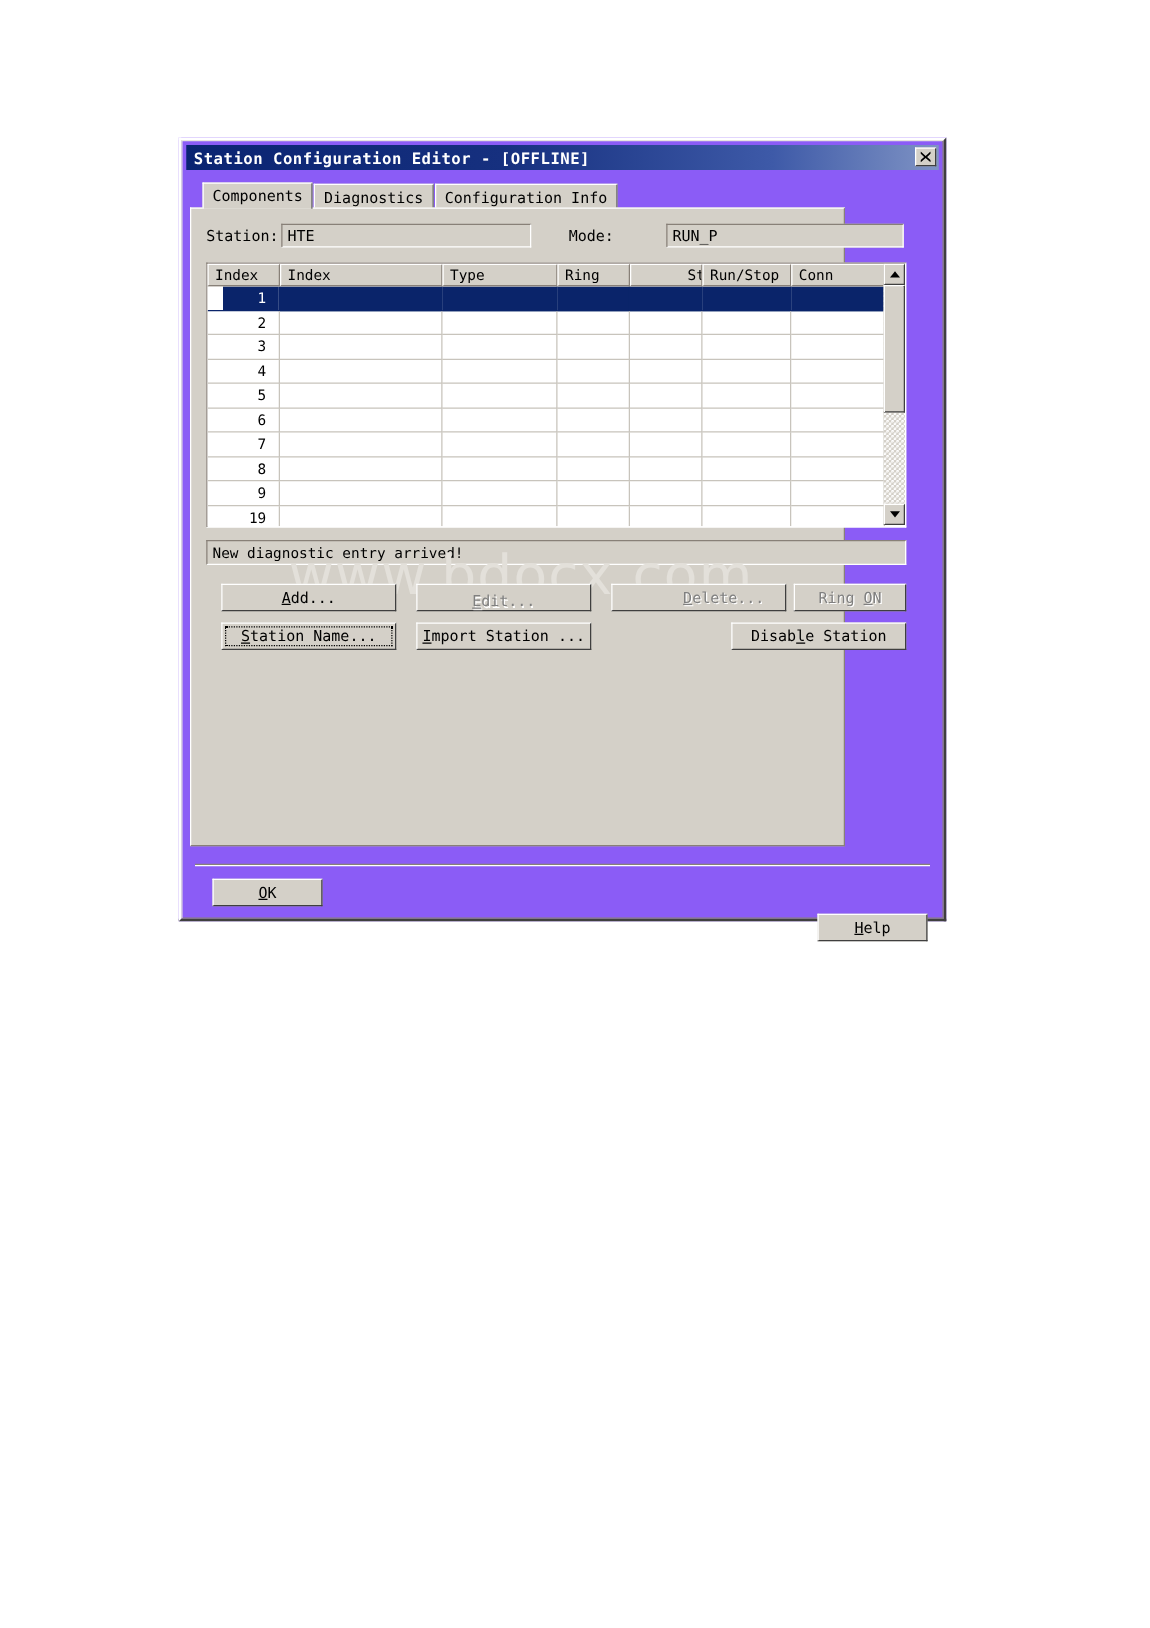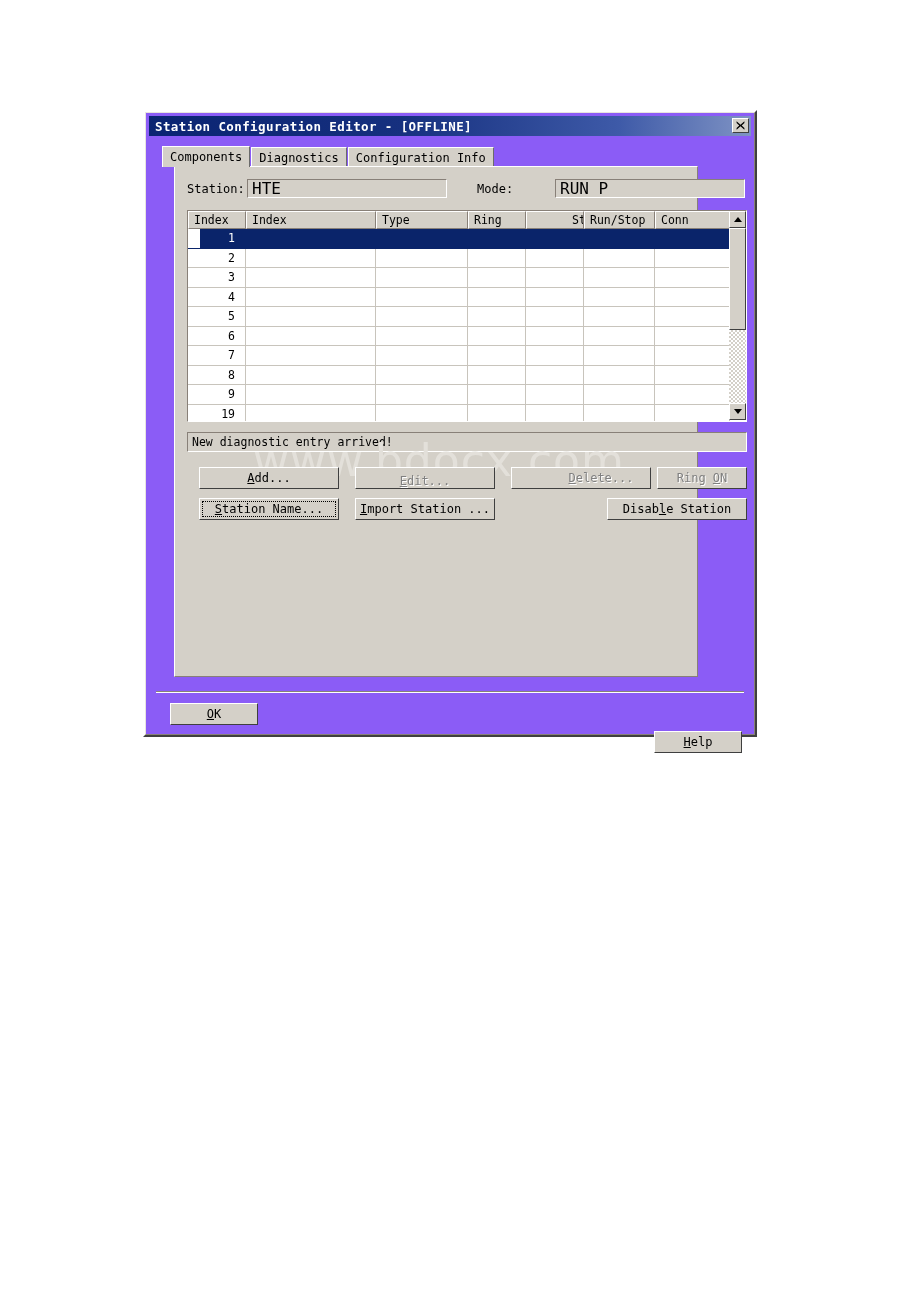--- a/index.html
+++ b/index.html
@@ -110,21 +110,21 @@
   .tab.active {
     height: 21px;
     z-index: 3;
     background: #d4d0c8;
     border-bottom: none;
   }
 
   
   #client-panel {
     position: absolute;
-    left: 28px;
+    left: 6px;
     top: 53px;
     width: 524px;
     height: 511px;
     background: #d4d0c8;
     border-top: 1.5px solid #ffffff;
     border-left: 1.5px solid #ffffff;
     border-right: 1.5px solid #888078;
     border-bottom: 1.5px solid #888078;
     box-sizing: border-box;
   }
@@ -148,21 +148,21 @@
   .readonly-field {
     position: absolute;
     top: 0;
     height: 19px;
     background: #d4d0c8;
     border-top: 1.5px solid #888078;
     border-left: 1.5px solid #888078;
     border-right: 1.5px solid #ffffff;
     border-bottom: 1.5px solid #ffffff;
     box-sizing: border-box;
-    font-size: 16px;
+    font-size: 12px;
     color: #000000;
     display: flex;
     align-items: center;
     padding-left: 4px;
     white-space: nowrap;
     overflow: hidden;
     font-family: "DejaVu Sans Mono", "Liberation Mono", monospace;
   }
   #station-label { left: 0px; }
   #station-value { left: 60px; width: 200px; }

